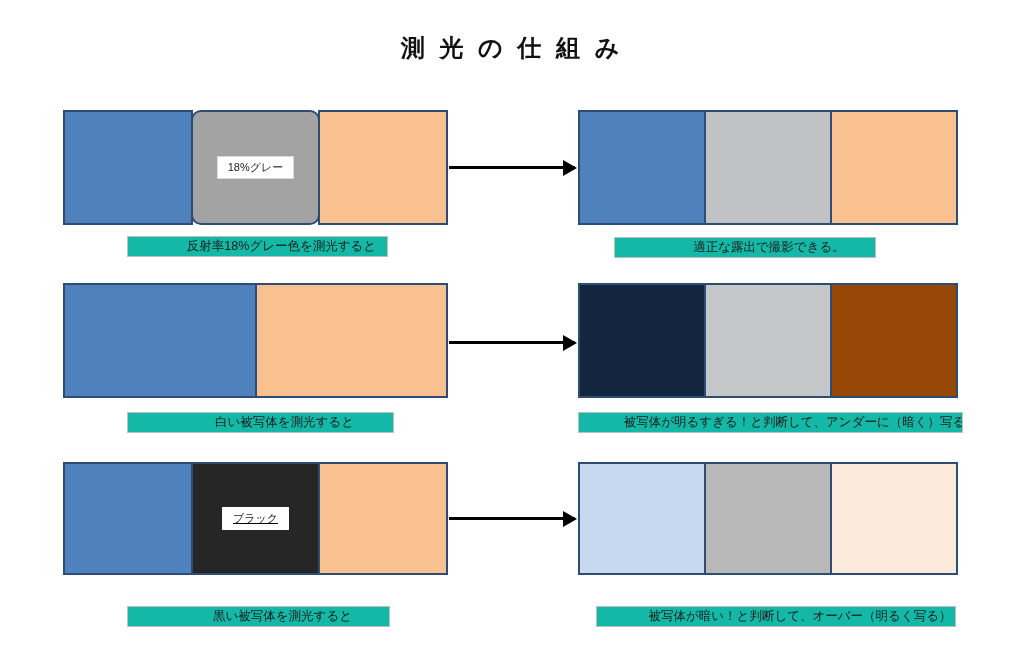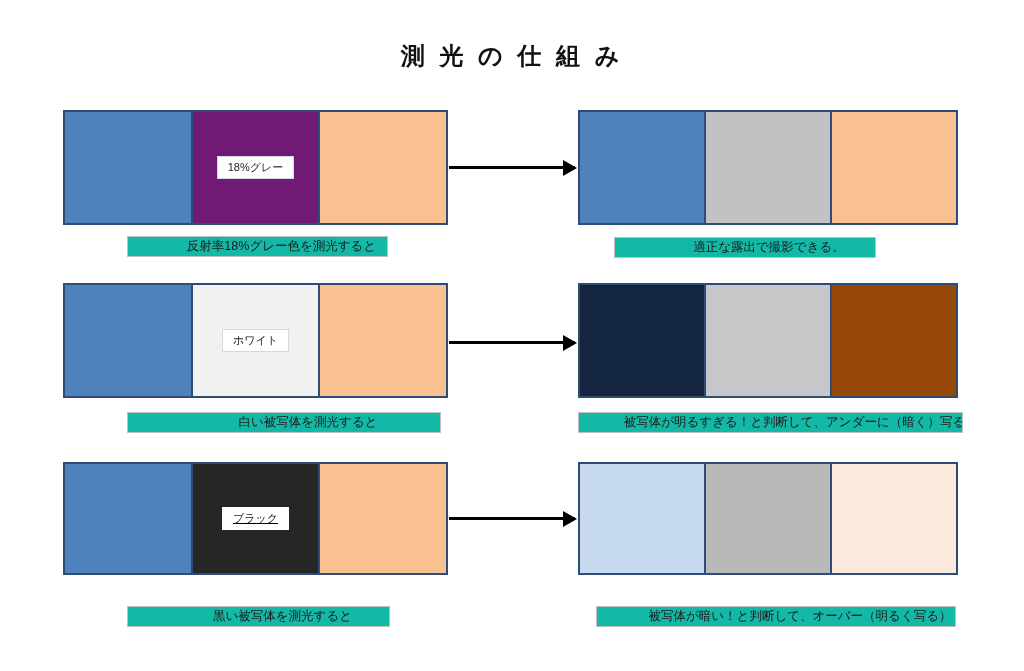--- a/index.html
+++ b/index.html
@@ -2,21 +2,21 @@
 <html><head>
 <meta charset="utf-8">
 <style>
   html,body{margin:0;padding:0;}
   body{
     width:1024px;height:671px;position:relative;background:#ffffff;
     font-family:"Liberation Sans","DejaVu Sans",sans-serif;
     overflow:hidden;
   }
   .title{
-    position:absolute;left:0;top:40px;width:100%;
+    position:absolute;left:0;top:32px;width:100%;
     text-align:center;font-size:24px;font-weight:bold;color:#111;
     letter-spacing:4px;
   }
   .panel{
     position:absolute;display:flex;box-sizing:border-box;
   }
   .seg{
     flex:1 1 0;border:2px solid #2E4D76;margin-left:-2px;
     box-sizing:border-box;position:relative;
     display:flex;align-items:center;justify-content:center;
@@ -42,48 +42,45 @@
     border-bottom:8px solid transparent;
   }
 </style>
 </head>
 <body>
 
 <div class="title">測 光 の 仕 組 み</div>
 
 <div class="panel" style="left:63px;top:110px;width:385px;height:115px">
   <div class="seg" style="background: rgb(79, 129, 189);"></div>
-  <div class="seg" style="background: #701a75;">
+  <div class="seg" style="background: #a3a3a3; border-radius: 10px;">
     <span class="tag">18%グレー</span>
   </div>
   <div class="seg" style="background: rgb(249, 193, 143);"></div>
 </div>
 <div class="arrow" style="left:449px;top:166px;width:126px"></div>
 <div class="panel" style="left:578px;top:110px;width:380px;height:115px">
   <div class="seg" style="background: rgb(79, 129, 189);"></div>
   <div class="seg" style="background: rgb(192, 194, 195);"></div>
   <div class="seg" style="background: rgb(249, 193, 143);"></div>
 </div>
 <div class="caption" style="left:127px;top:236px;width:261px;height:21px">反射率18%グレー色を測光すると</div>
 <div class="caption" style="left:614px;top:237px;width:262px;height:21px">適正な露出で撮影できる。</div>
 
 <div class="panel" style="left:63px;top:283px;width:385px;height:115px">
   <div class="seg" style="background: rgb(79, 129, 189);"></div>
-  <div class="seg" style="background: rgb(241, 241, 241);">
-    <span class="tag">ホワイト</span>
-  </div>
   <div class="seg" style="background: rgb(249, 193, 143);"></div>
 </div>
 <div class="arrow" style="left:449px;top:341px;width:126px"></div>
 <div class="panel" style="left:578px;top:283px;width:380px;height:115px">
   <div class="seg" style="background: rgb(20, 38, 63);"></div>
   <div class="seg" style="background: rgb(197, 199, 200);"></div>
   <div class="seg" style="background: rgb(151, 72, 6);"></div>
 </div>
-<div class="caption" style="left:127px;top:412px;width:314px;height:21px">白い被写体を測光すると</div>
+<div class="caption" style="left:127px;top:412px;width:267px;height:21px">白い被写体を測光すると</div>
 <div class="caption" style="left:578px;top:412px;width:385px;height:21px">被写体が明るすぎる！と判断して、アンダーに（暗く）写る</div>
 
 <div class="panel" style="left:63px;top:462px;width:385px;height:113px">
   <div class="seg" style="background: rgb(79, 129, 189);"></div>
   <div class="seg" style="background: rgb(38, 38, 38); text-decoration: underline;">
     <span class="tag" style="border-color:#ffffff">ブラック</span>
   </div>
   <div class="seg" style="background: rgb(249, 193, 143);"></div>
 </div>
 <div class="arrow" style="left:449px;top:517px;width:126px"></div>

